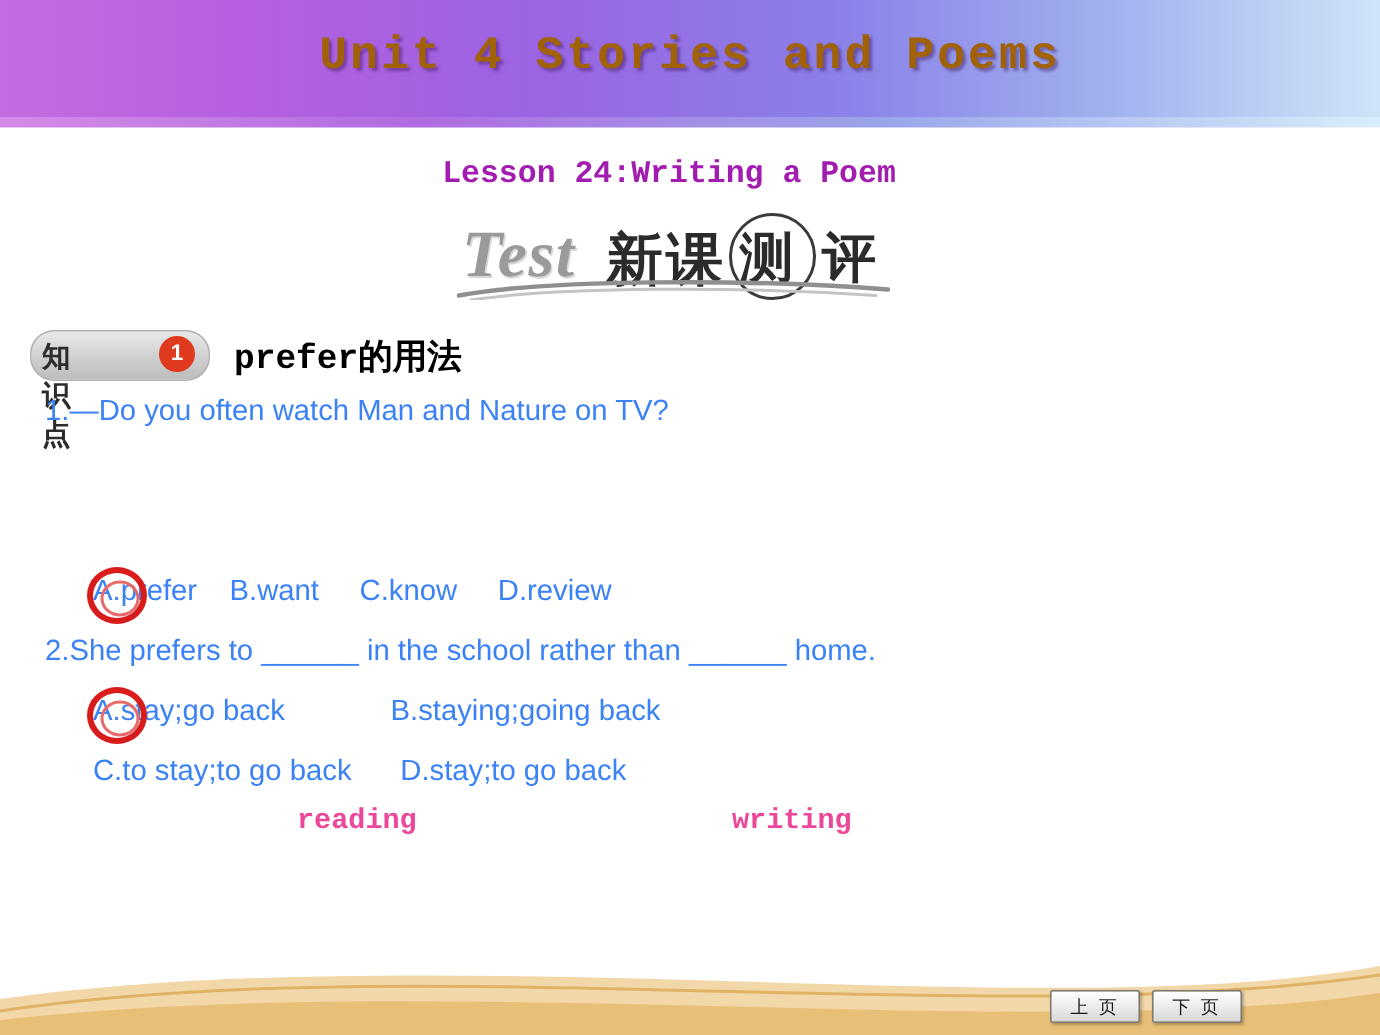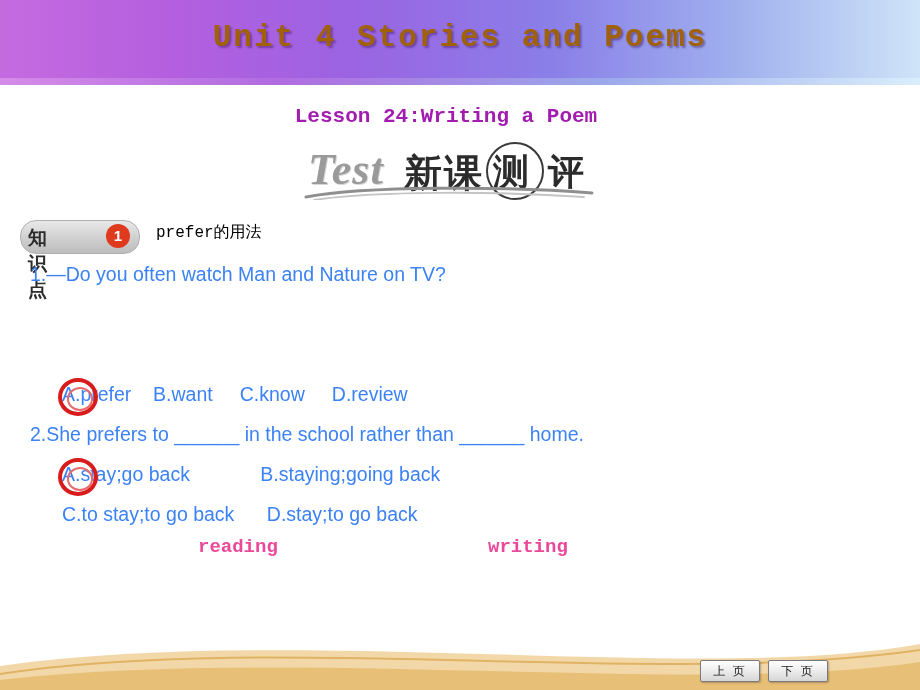--- a/index.html
+++ b/index.html
@@ -156,22 +156,22 @@
     font-family: "Liberation Sans", sans-serif;
     font-size: 15px;
     font-weight: bold;
     text-align: center;
     line-height: 24px;
   }
   .kp-title {
     position: absolute;
     left: 136px; top: 2px;
     font-family: "Liberation Mono", monospace;
-    font-size: 16px;
-    font-weight: normal;
+    font-size: 23px;
+    font-weight: bold;
     color: #000000;
     white-space: nowrap;
   }
 
   
   .q {
     position: absolute;
     font-family: Liberation Sans, sans-serif;
     font-size: 19.5px;
     color: #3b82f6;
@@ -229,21 +229,21 @@
   }
 
   
   .nav-btn {
     position: absolute;
     width: 58px;
     height: 20px;
     background: linear-gradient(180deg, #ffffff 0%, #ececec 50%, #d6d6d6 100%);
     border: 1px solid #7a7a7a;
     border-radius: 2px;
-    font-family: Liberation Sans, sans-serif;
+    font-family: Liberation Serif, serif;
     font-size: 12px;
     color: #1a1a1a;
     text-align: center;
     line-height: 20px;
     letter-spacing: 2px;
     box-shadow: 1px 1px 2px rgba(0,0,0,0.25);
   }
   .nav-prev { left: 700px; top: 660px; }
   .nav-next { left: 768px; top: 660px; }
 </style>

